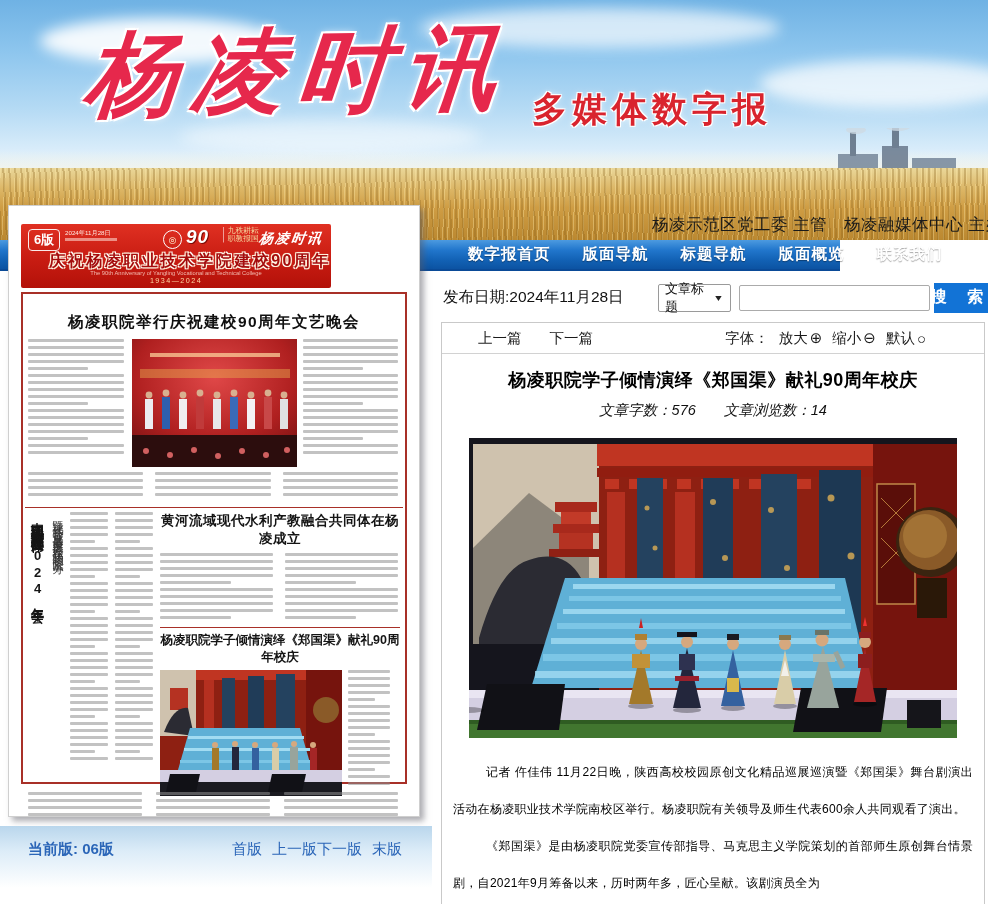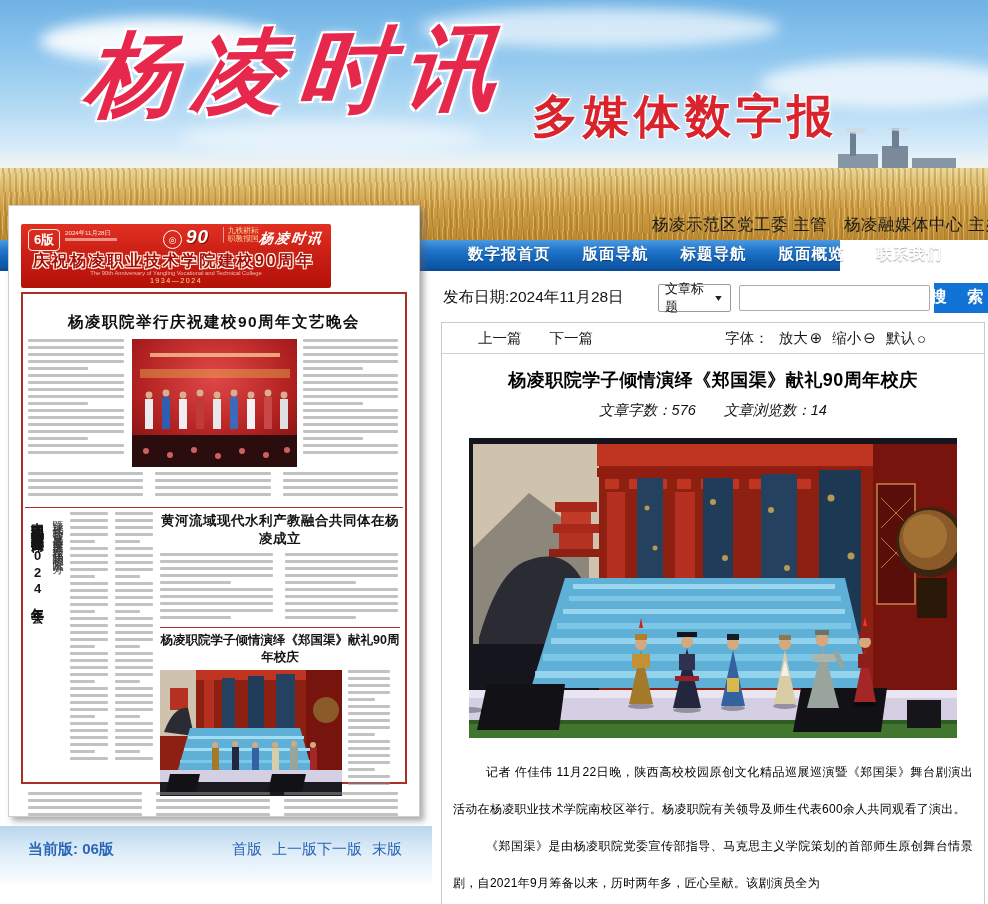--- a/index.html
+++ b/index.html
@@ -20,21 +20,21 @@
   .wheat:after{content:"";position:absolute;inset:0;
     background:repeating-linear-gradient(87deg,rgba(130,90,20,.28) 0 2px,rgba(0,0,0,0) 2px 6px),
                repeating-linear-gradient(93deg,rgba(255,235,170,.35) 0 1px,rgba(0,0,0,0) 1px 5px);}
   .haze{position:absolute;left:0;top:150px;width:988px;height:26px;
     background:linear-gradient(180deg,rgba(238,247,253,0),rgba(240,240,225,.8));}
   .factory{position:absolute;left:832px;top:128px;opacity:.85;}
   .brand-title{position:absolute;left:86px;top:10px;font-family:"DejaVu Serif",serif;
     font-size:92px;font-weight:bold;font-style:italic;color:#e6284c;letter-spacing:14px;
     transform:skewX(-6deg) rotate(-1deg);
     text-shadow:0 0 3px #fff,2px 2px 0 #fff,-2px -2px 0 #fff,2px -2px 0 #fff,-2px 2px 0 #fff,0 0 8px rgba(255,255,255,.9);}
-  .brand-sub{position:absolute;left:532px;top:86px;font-size:46px;font-weight:bold;color:#d9242e;
+  .brand-sub{position:absolute;left:532px;top:86px;font-size:35px;font-weight:bold;color:#d9242e;
     letter-spacing:5px;
     text-shadow:1px 1px 0 #fff,-1px -1px 0 #fff,1px -1px 0 #fff,-1px 1px 0 #fff,0 0 6px rgba(255,255,255,.8);}
   .credit{position:absolute;left:652px;top:214px;width:420px;font-size:16.5px;color:#1a1a1a;
     letter-spacing:.5px;white-space:nowrap;font-weight:500;}
 
   
   .navbar{position:absolute;left:0;top:240px;width:840px;height:31px;
     background:linear-gradient(180deg,#4c9ae0 0%,#2176cc 35%,#1261b4 70%,#0c53a2 100%);
     border-bottom:2px solid #0a4a97;display:flex;align-items:center;gap:32px;padding-left:468px;box-sizing:border-box;}
   .nav-item{color:#fff;font-size:15.5px;font-weight:bold;letter-spacing:1px;text-decoration:none;
@@ -83,21 +83,21 @@
   .mast-date{position:absolute;left:44px;top:5px;font-size:10px;transform:scale(.62);transform-origin:left top;white-space:nowrap;color:#ffe8e0;}
   .mast-bars{position:absolute;left:44px;top:14px;width:52px;height:3px;background:rgba(255,230,220,.55);}
   .seal{position:absolute;left:142px;top:6px;width:17px;height:17px;border:1.5px solid #fff;border-radius:50%;
     display:flex;align-items:center;justify-content:center;font-size:9px;color:#ffd;}
   .ninety{position:absolute;left:165px;top:2px;font-size:19px;font-weight:bold;font-style:italic;
     color:#fff;letter-spacing:1px;text-shadow:1px 1px 0 #7a0a05;}
   .motto{position:absolute;left:202px;top:3px;border-left:1px solid rgba(255,255,255,.7);padding-left:5px;
     font-size:10px;line-height:10px;color:#f5d9a0;transform:scale(.78);transform-origin:left top;white-space:nowrap;}
   .mast-logo{position:absolute;right:8px;top:6px;font-family:"DejaVu Serif",serif;font-size:14px;
     font-weight:bold;font-style:italic;color:#fff;letter-spacing:2px;transform:skewX(-8deg);}
-  .mast-title{position:absolute;left:12px;top:27px;width:100%;text-align:left;font-size:16px;
+  .mast-title{position:absolute;left:0;top:27px;width:100%;text-align:right;font-size:16px;
     font-weight:bold;letter-spacing:2.5px;color:#a50c0c;
     text-shadow:0 0 2px #fff,1px 1px 0 #ffe9c9,-1px -1px 0 #ffe9c9,1px -1px 0 #fff,-1px 1px 0 #fff;}
   .mast-en{position:absolute;left:0;top:46px;width:100%;text-align:center;font-size:10px;color:#f3b9ae;
     transform:scale(.58);transform-origin:center top;white-space:nowrap;}
   .mast-years{position:absolute;left:0;top:53px;width:100%;text-align:center;font-size:10px;
     color:#ffd9a6;transform:scale(.72);transform-origin:center top;letter-spacing:2px;}
 
   .red-box{position:absolute;left:12px;top:86px;width:386px;height:492px;border:2px solid #a83028;
     box-sizing:border-box;padding:2px 5px;}
   .s1-headline{margin-top:16px;text-align:center;font-size:15.5px;font-weight:bold;color:#101010;

